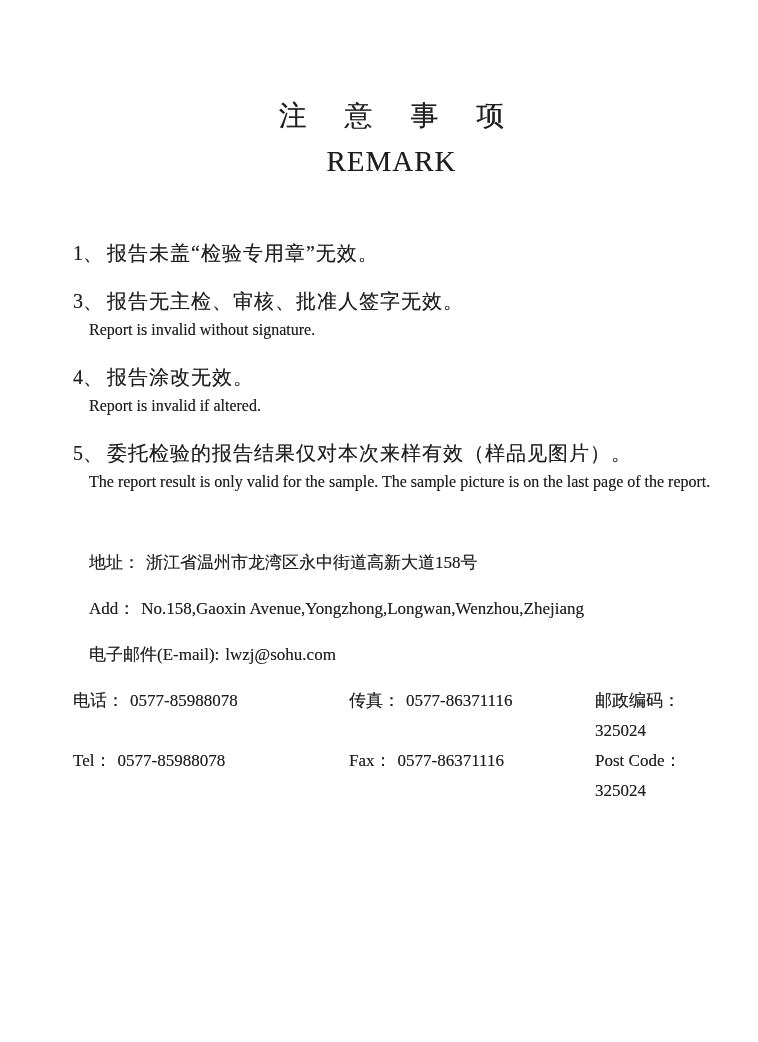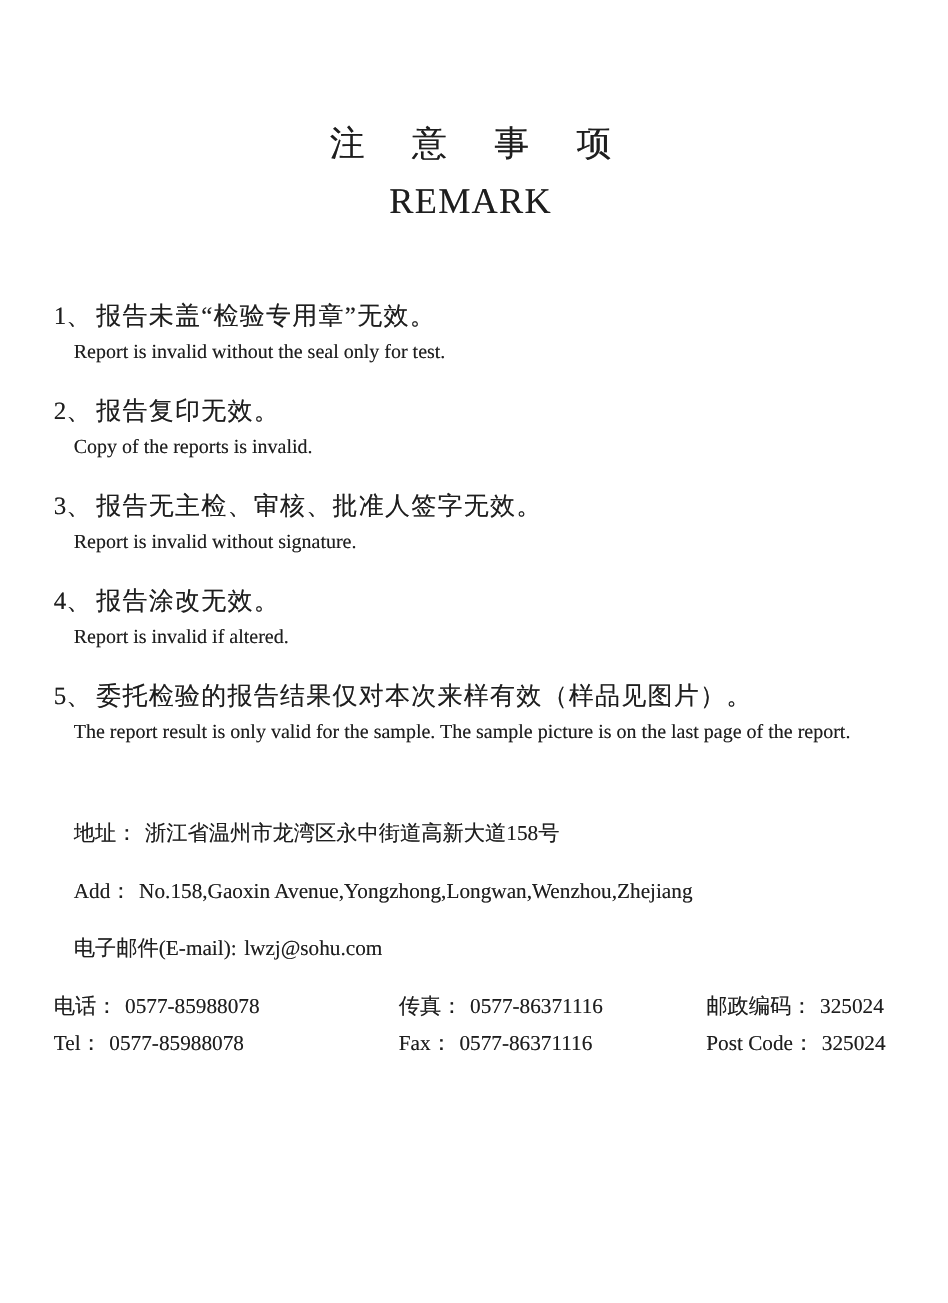--- a/index.html
+++ b/index.html
@@ -10,21 +10,21 @@
   .page {
     position: relative;
     width: 758px;
     height: 1042px;
     margin: 0 auto;
     background: #ffffff;
     color: #1e1e1e;
     font-family: "Liberation Serif", "DejaVu Serif", serif;
     overflow: hidden;
     box-sizing: border-box;
-    padding: 98px 48px 0 43px;
+    padding: 98px 48px 0 73px;
     text-shadow: 0 0 0.5px rgba(30,30,30,0.55);
   }
   .title-cn {
     margin: 0;
     text-align: center;
     font-size: 28px;
     font-weight: 500;
     letter-spacing: 0.55em;
     text-indent: 0.55em; 
     line-height: 36px;
@@ -85,25 +85,20 @@
 <body>
 
 <div class="page">
 
   <h1 class="title-cn">注 意 事 项</h1>
   <h2 class="title-en">REMARK</h2>
 
   <ol class="items">
     <li>
       <p class="line-cn"><span class="num">1、</span><span>报告未盖“检验专用章”无效。</span></p>
-      <p class="line-en">Report is invalid without the seal only for test.</p>
-    </li>
-    <li>
-      <p class="line-cn"><span class="num">2、</span><span>报告复印无效。</span></p>
-      <p class="line-en">Copy of the reports is invalid.</p>
     </li>
     <li>
       <p class="line-cn"><span class="num">3、</span><span>报告无主检、审核、批准人签字无效。</span></p>
       <p class="line-en">Report is invalid without signature.</p>
     </li>
     <li>
       <p class="line-cn"><span class="num">4、</span><span>报告涂改无效。</span></p>
       <p class="line-en">Report is invalid if altered.</p>
     </li>
     <li>

